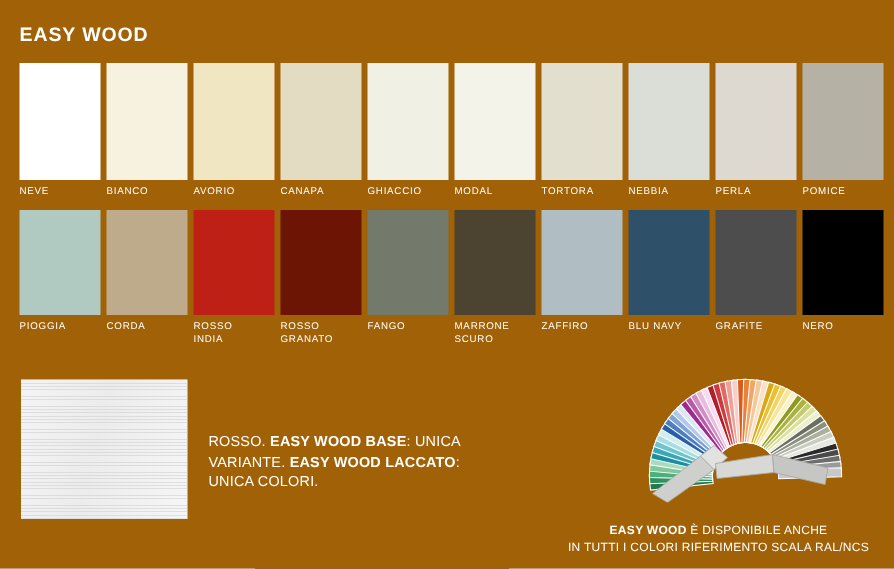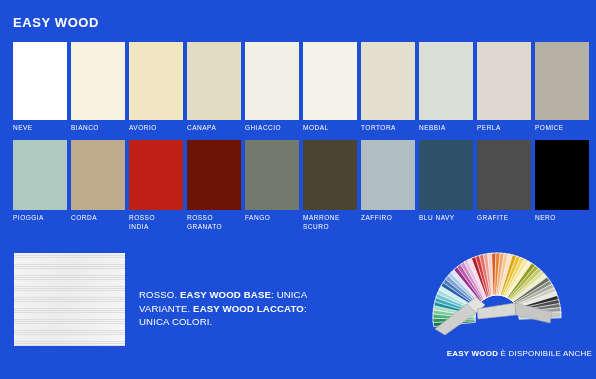--- a/index.html
+++ b/index.html
@@ -4,21 +4,21 @@
 <style>
   * { box-sizing: border-box; margin: 0; padding: 0; }
   html, body {
     width: 596px; height: 379px;
     overflow: hidden;
     font-family: "Liberation Sans", sans-serif;
   }
   #page {
     position: relative;
     width: 596px; height: 379px;
-    background: #1d4ed8;
+    background: #a16207;
     text-decoration: underline;
   }
 
   
   #title {
     position: absolute;
     left: 13px; top: 15px;
     font-size: 13px;
     font-weight: bold;
     letter-spacing: 0.6px;
@@ -88,21 +88,21 @@
     position: absolute;
     left: 415px; top: 243px;
     width: 165px; height: 92px;
   }
   #fan-wrap svg { display: block; }
 
   #fan-caption {
     position: absolute;
     left: 366px; top: 348px;
     width: 226px;
-    text-align: right;
+    text-align: center;
     font-size: 8px;
     line-height: 11px;
     letter-spacing: 0.2px;
     color: #ffffff;
   }
   #fan-caption b { font-weight: bold; }
 </style>
 </head>
 <body>
 
@@ -266,15 +266,16 @@
         <polygon points="20,86 52,61 61,70 30,92" fill="#cfcfce" stroke="#a9a9a7" stroke-width="0.6"></polygon>
         <polygon points="52,61 61,70 70,62 61,54" fill="#e2e2e1" stroke="#a9a9a7" stroke-width="0.6"></polygon>
         <polygon points="62,66 100,60 101,72 63,76" fill="#d8d8d7" stroke="#a9a9a7" stroke-width="0.6"></polygon>
         <polygon points="100,60 137,69 135,80 101,72" fill="#c6c6c5" stroke="#a9a9a7" stroke-width="0.6"></polygon>
       </g>
     </svg>
   </div>
 
   <div id="fan-caption">
     <b>EASY WOOD</b><span> È DISPONIBILE ANCHE</span><br>
+    <span>IN TUTTI I COLORI RIFERIMENTO SCALA RAL/NCS</span>
   </div>
 
 </div>
 
 </body></html>

